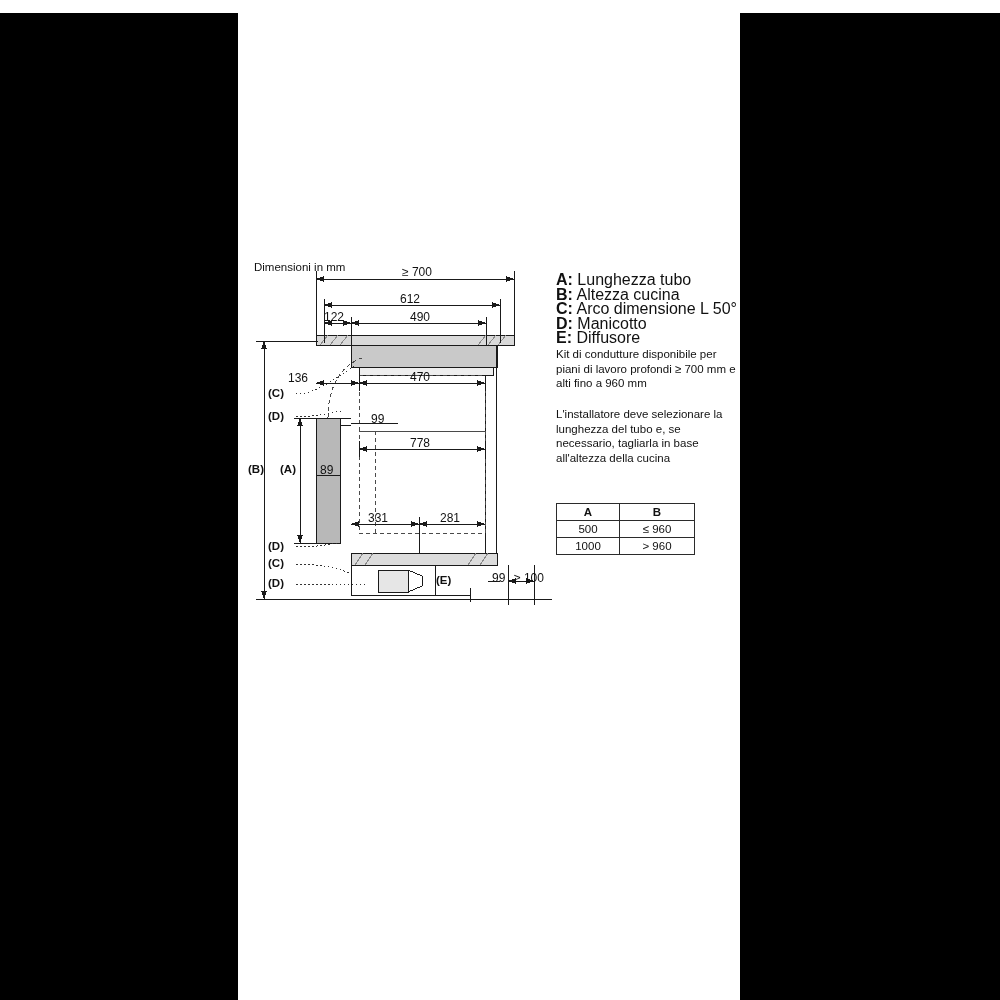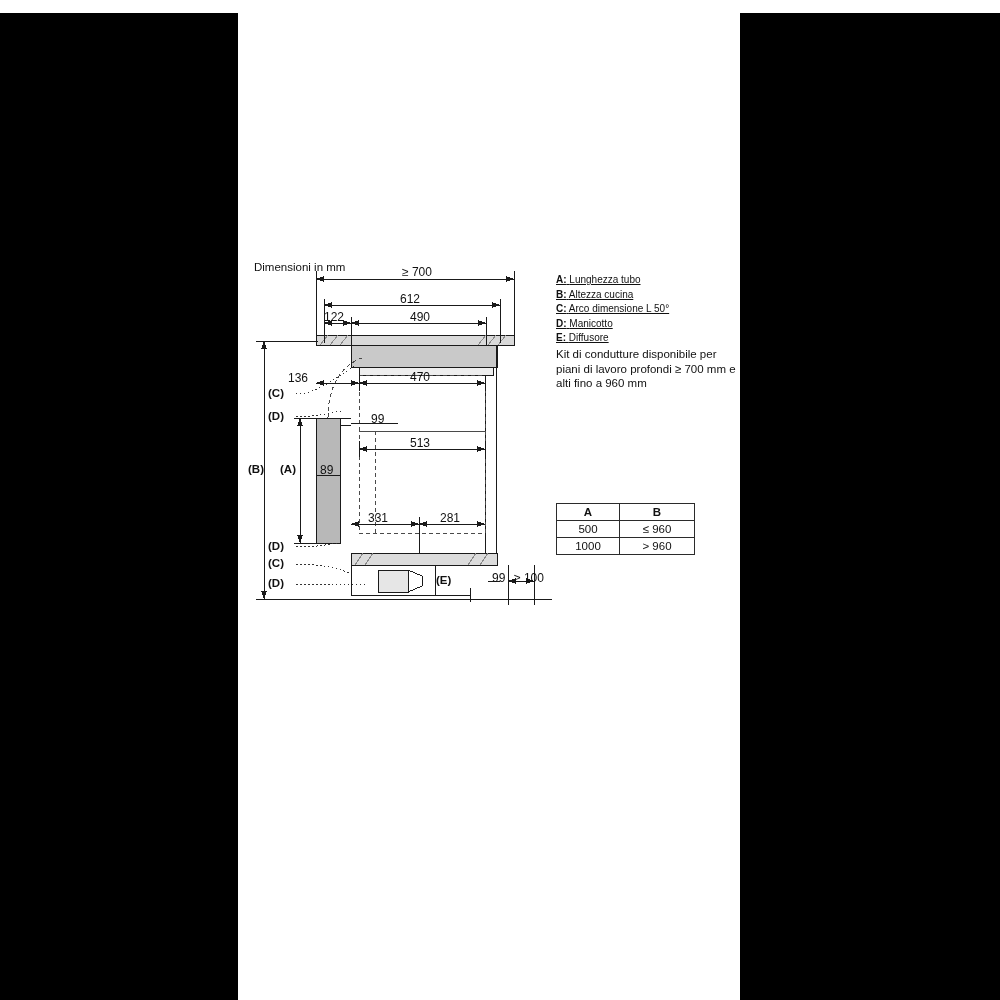--- a/index.html
+++ b/index.html
@@ -55,21 +55,21 @@
   }
   table.abtab td, table.abtab th {
     border: 1px solid #2b2b2b;
     padding: 2px 10px;
     text-align: center;
     font-weight: normal;
     color:#111;
   }
   table.abtab th { font-weight: bold; }
 
-  .legend { position:absolute; font-size: 10px; color:#111; line-height: 14.5px; text-decoration: underline; }
+  .legend { position:absolute; font-size: 16px; color:#111; line-height: 14.5px; }
   .legend b { font-weight: bold; }
   .para { position:absolute; font-size: 11.5px; color:#111; line-height: 14.5px; width: 185px; }
   svg.overlay { position:absolute; left:0; top:0; width:502px; height:1000px; overflow:visible; }
 </style>
 </head>
 <body>
 
 <div id="stage">
 
   <div class="letterbox lb-left"></div>
@@ -82,20 +82,21 @@
 
     <div class="legend" style="left:318px; top:260px;">
       <div><b>A:</b> <span>Lunghezza tubo</span></div>
       <div><b>B:</b> <span>Altezza cucina</span></div>
       <div><b>C:</b> <span>Arco dimensione L 50°</span></div>
       <div><b>D:</b> <span>Manicotto</span></div>
       <div><b>E:</b> <span>Diffusore</span></div>
     </div>
 
     <div class="para" style="left:318px; top:334px;">Kit di condutture disponibile per piani di lavoro profondi ≥ 700 mm e alti fino a 960 mm</div>
+    <div class="para" style="left:318px; top:394px;">L'installatore deve selezionare la lunghezza del tubo e, se necessario, tagliarla in base all'altezza della cucina</div>
 
     <table class="abtab" style="left:318px; top:490px;">
       <tbody>
           <tr>
         <th style="width:42px;">A</th>
         <th style="width:54px;">B</th>
       </tr>
       <tr>
         <td>500</td>
         <td>≤ 960</td>
@@ -251,21 +252,21 @@
       </g>
     </svg>
 
     <div class="txt dimtxt" style="left:164px; top:252px;">≥ 700</div>
     <div class="txt dimtxt" style="left:162px; top:279px;">612</div>
     <div class="txt dimtxt" style="left:86px; top:297px;text-align:right;">122</div>
     <div class="txt dimtxt" style="left:172px; top:297px;">490</div>
     <div class="txt dimtxt" style="left:50px; top:358px;">136</div>
     <div class="txt dimtxt" style="left:172px; top:357px;">470</div>
     <div class="txt dimtxt" style="left:133px; top:399px;">99</div>
-    <div class="txt dimtxt" style="left:172px; top:423px;">513</div>
+    <div class="txt dimtxt" style="left:172px; top:423px;">778</div>
     <div class="txt dimtxt" style="left:82px; top:450px;">89</div>
     <div class="txt dimtxt" style="left:130px; top:498px;text-align:right;">331</div>
     <div class="txt dimtxt" style="left:202px; top:498px;text-align:center;">281</div>
     <div class="txt dimtxt" style="left:254px; top:558px;">99</div>
     <div class="txt dimtxt" style="left:276px; top:558px;">≥ 100</div>
 
     <div class="txt t115b" style="left:10px; top:450px;">(B)</div>
     <div class="txt t115b" style="left:42px; top:450px;">(A)</div>
     <div class="txt t115b" style="left:30px; top:374px;">(C)</div>
     <div class="txt t115b" style="left:30px; top:397px;">(D)</div>

